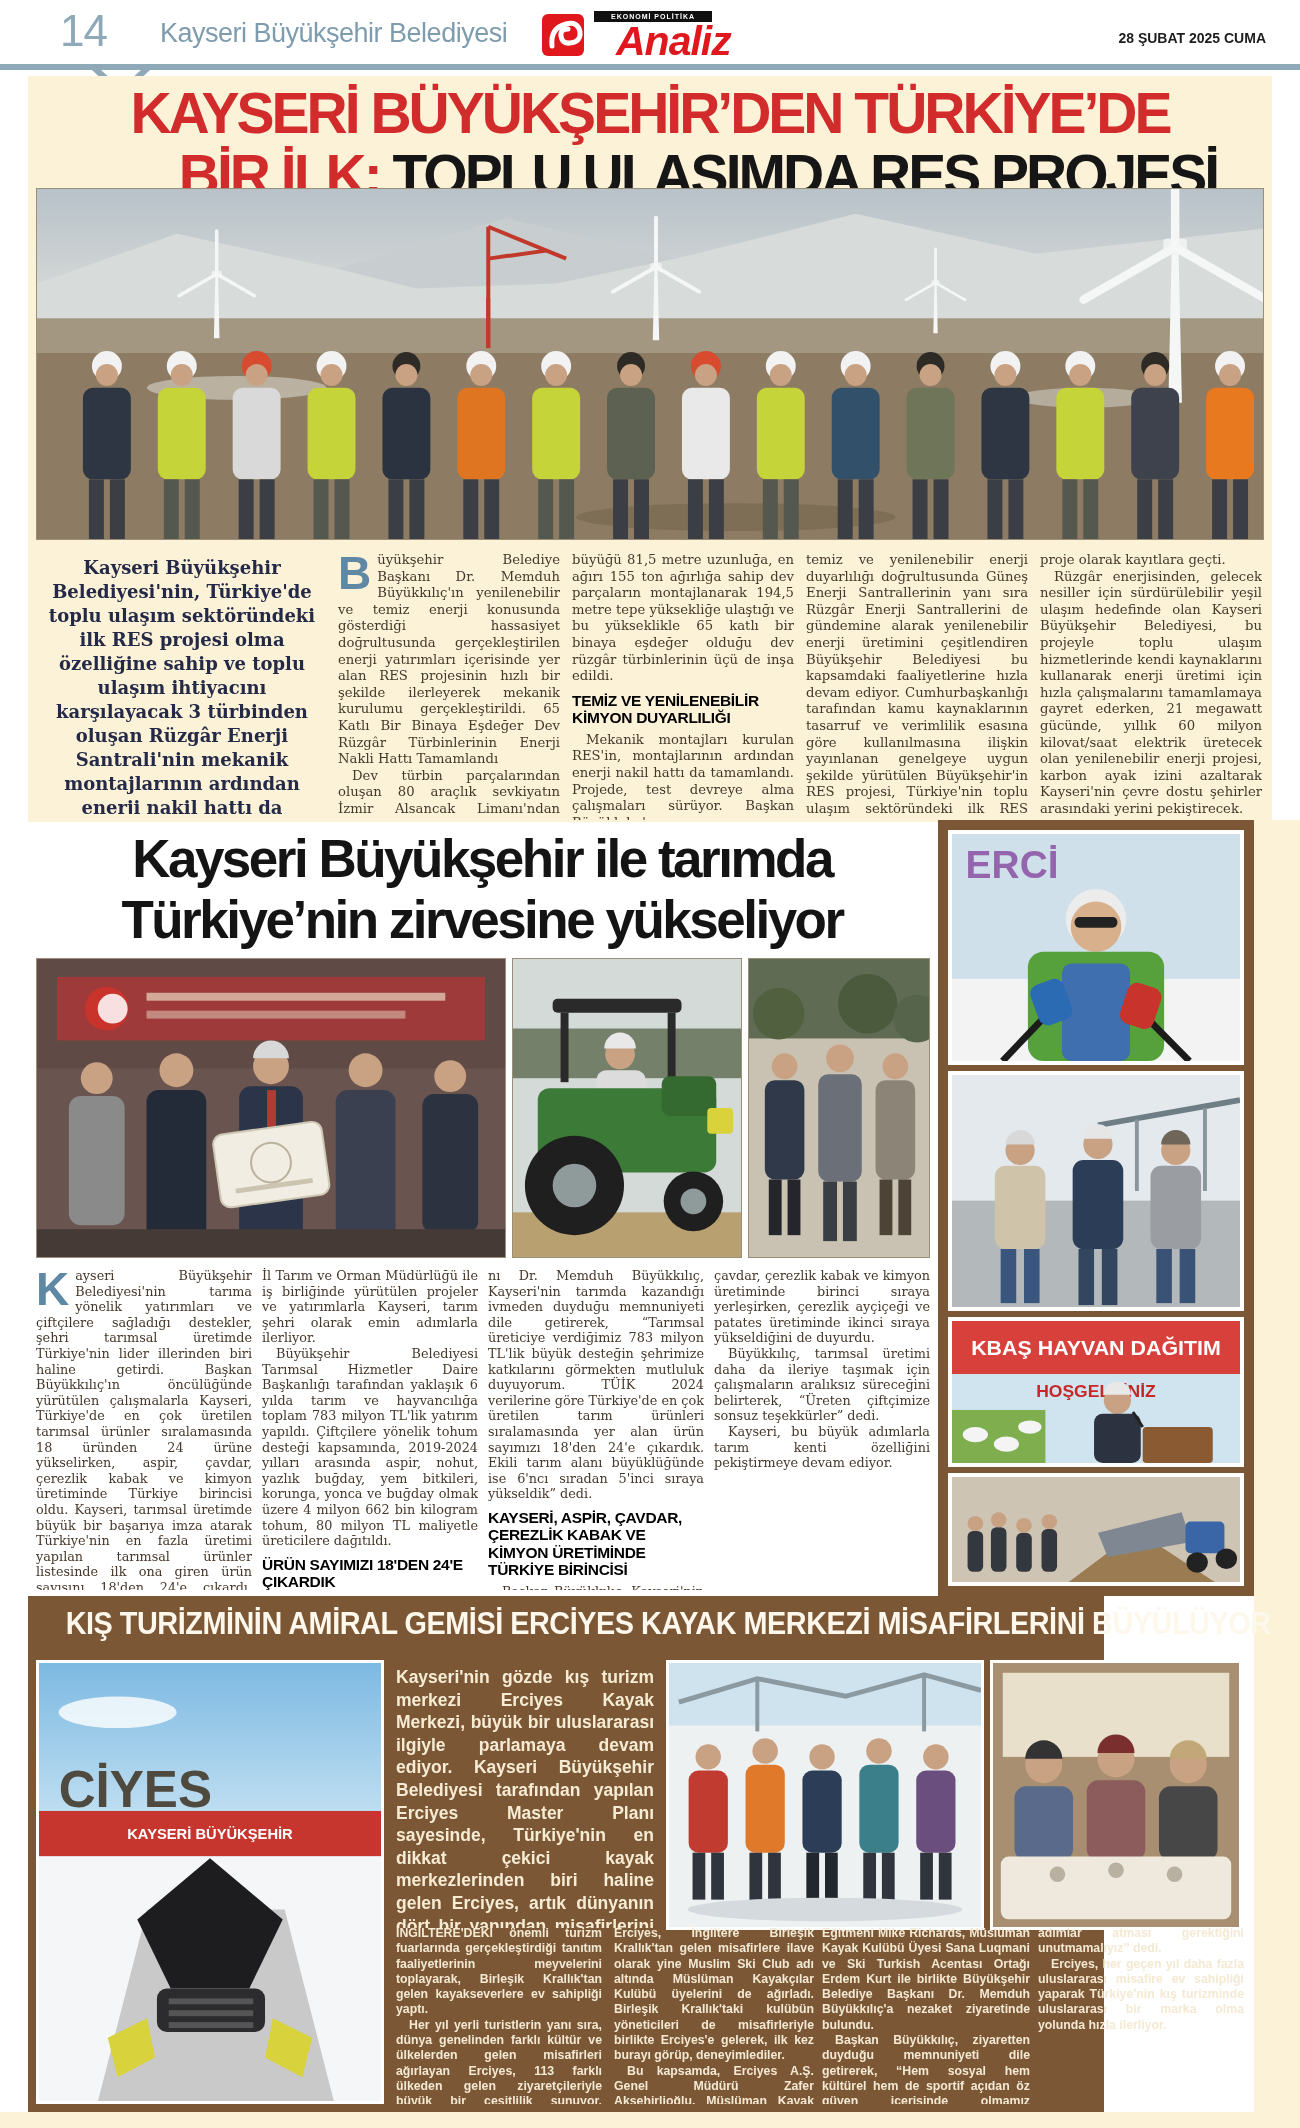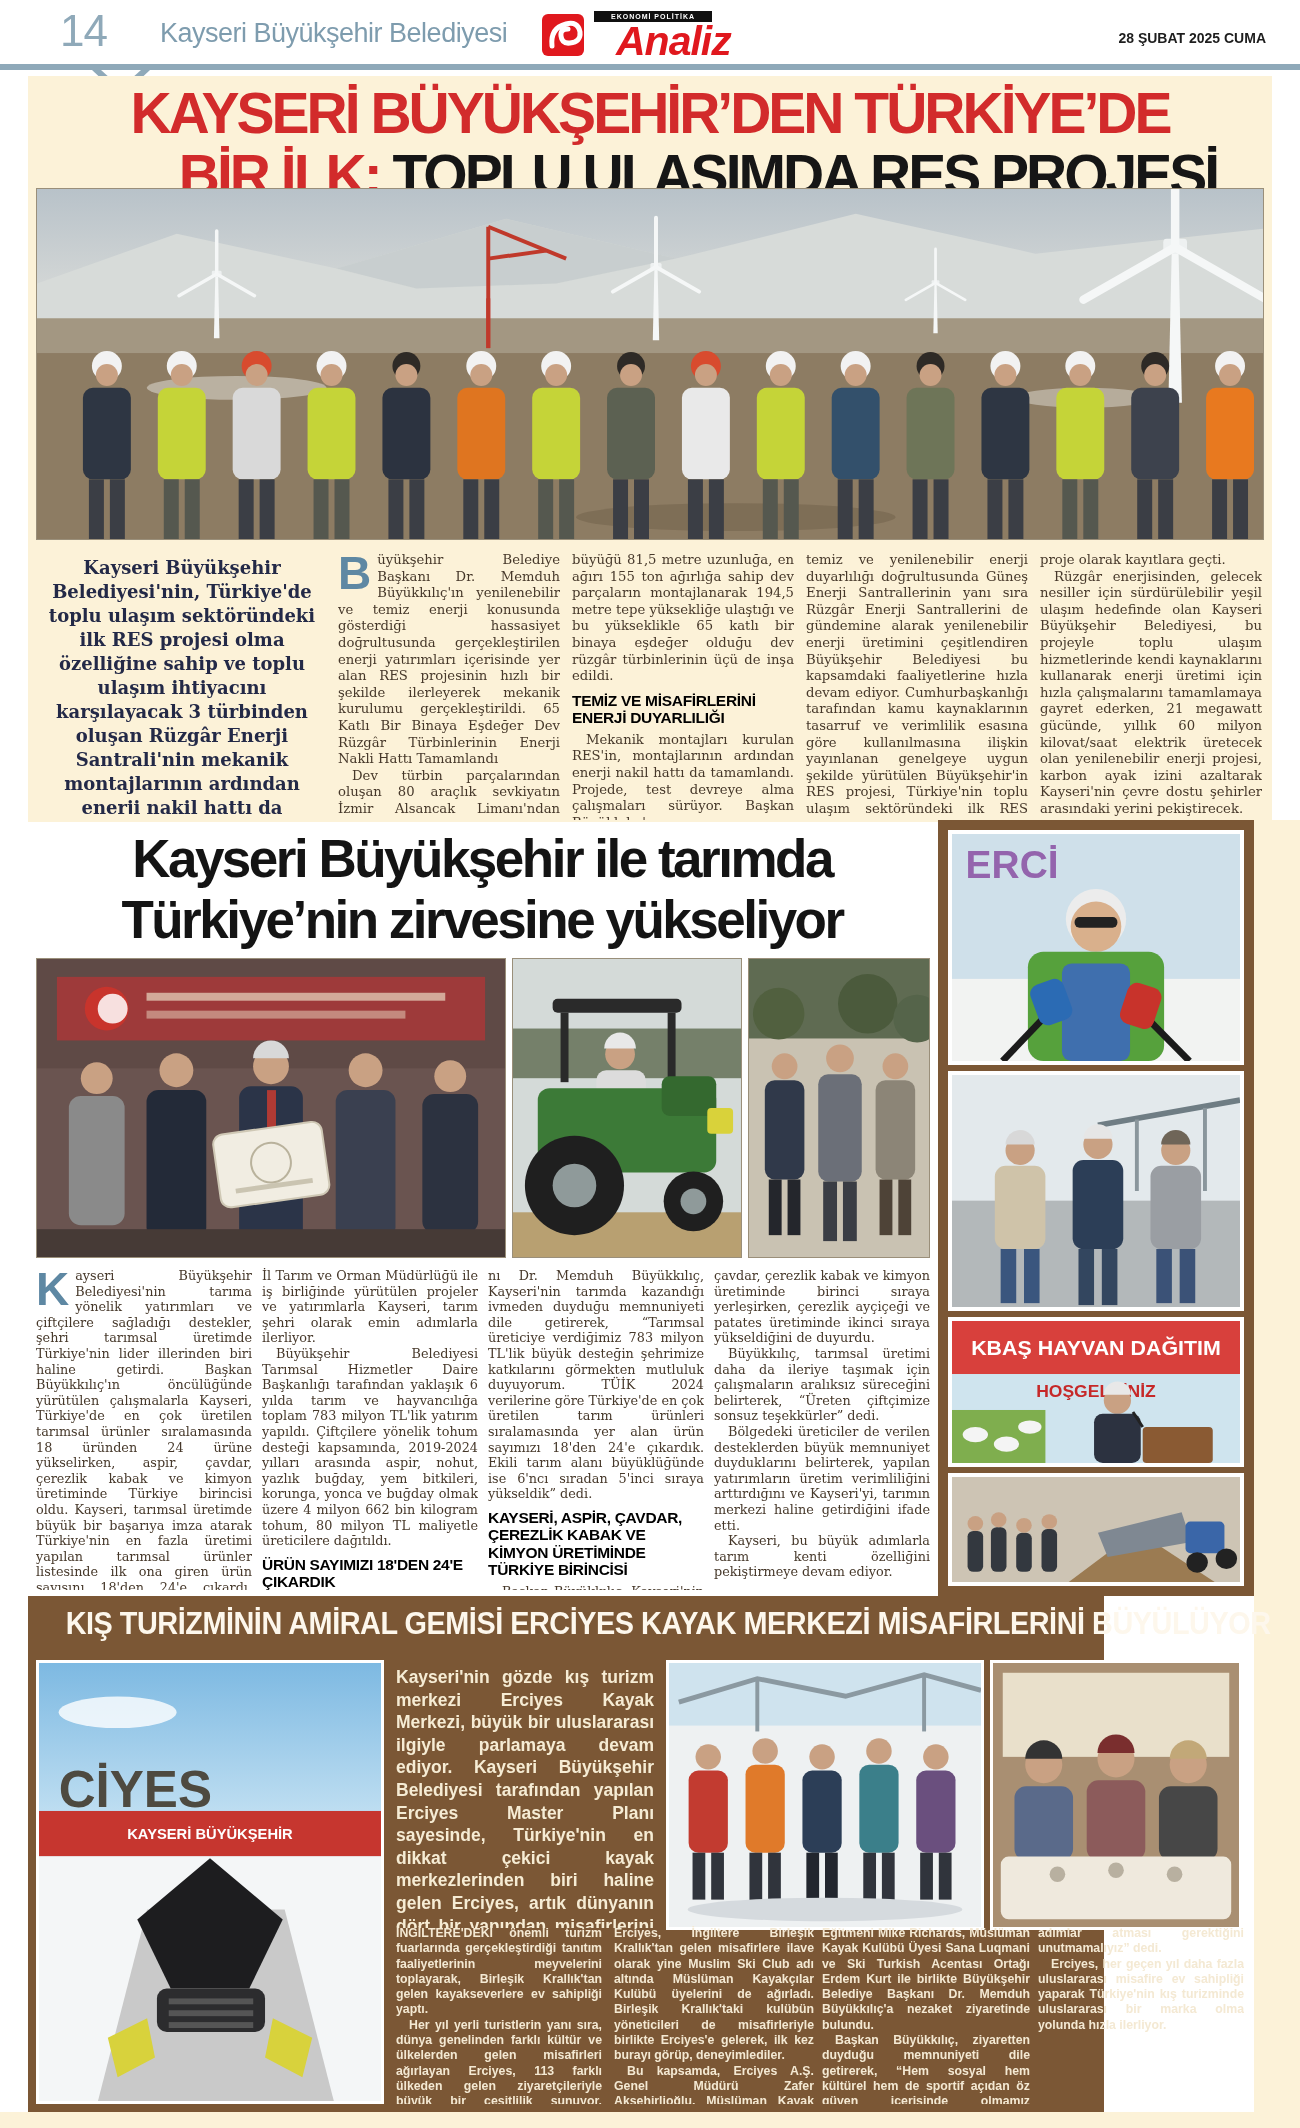--- a/index.html
+++ b/index.html
@@ -236,21 +236,21 @@
 
     <div class="abs lead" style="left:10px;top:480px;width:288px;height:258px;">Kayseri Büyükşehir Belediyesi'nin, Türkiye'de toplu ulaşım sektöründeki ilk RES projesi olma özelliğine sahip ve toplu ulaşım ihtiyacını karşılayacak 3 türbinden oluşan Rüzgâr Enerji Santrali'nin mekanik montajlarının ardından enerji nakil hattı da tamamlandı</div>
 
     <div class="abs body-col" style="left:310px;top:476px;width:222px;height:268px;">
       <p><span class="dropcap">B</span><span>üyükşehir Belediye Başkanı Dr. Memduh Büyükkılıç'ın yenilenebilir ve temiz enerji konusunda gösterdiği hassasiyet doğrultusunda gerçekleştirilen enerji yatırımları içerisinde yer alan RES projesinin hızlı bir şekilde ilerleyerek mekanik kurulumu gerçekleştirildi. 65 Katlı Bir Binaya Eşdeğer Dev Rüzgâr Türbinlerinin Enerji Nakli Hattı Tamamlandı</span></p>
       <p class="ind">Dev türbin parçalarından oluşan 80 araçlık sevkiyatın İzmir Alsancak Limanı'ndan başladığı ve peyderpey Kayseri'ye getirildiği, en</p>
     </div>
 
     <div class="abs body-col" style="left:544px;top:476px;width:222px;height:268px;">
       <p>büyüğü 81,5 metre uzunluğa, en ağırı 155 ton ağırlığa sahip dev parçaların montajlanarak 194,5 metre tepe yüksekliğe ulaştığı ve bu yükseklikle 65 katlı bir binaya eşdeğer olduğu dev rüzgâr türbinlerinin üçü de inşa edildi.</p>
-      <div class="subhead">TEMİZ VE MİSAFİRLERİNİ ENERJİ DUYARLILIĞI</div>
+      <div class="subhead">TEMİZ VE YENİLENEBİLİR KİMYON DUYARLILIĞI</div>
       <p class="ind">Mekanik montajları kurulan RES'in, montajlarının ardından enerji nakil hattı da tamamlandı. Projede, test devreye alma çalışmaları sürüyor. Başkan Büyükkılıç'ın</p>
     </div>
 
     <div class="abs body-col" style="left:778px;top:476px;width:222px;height:268px;">
       <p>temiz ve yenilenebilir enerji duyarlılığı doğrultusunda Güneş Enerji Santrallerinin yanı sıra Rüzgâr Enerji Santrallerini de gündemine alarak yenilenebilir enerji üretimini çeşitlendiren Büyükşehir Belediyesi bu kapsamdaki faaliyetlerine hızla devam ediyor. Cumhurbaşkanlığı tarafından kamu kaynaklarının tasarruf ve verimlilik esasına göre kullanılmasına ilişkin yayınlanan genelgeye uygun şekilde yürütülen Büyükşehir'in RES projesi, Türkiye'nin toplu ulaşım sektöründeki ilk RES olma özelliğine sahip</p>
     </div>
 
     <div class="abs body-col" style="left:1012px;top:476px;width:222px;height:268px;">
       <p>proje olarak kayıtlara geçti.</p>
       <p class="ind">Rüzgâr enerjisinden, gelecek nesiller için sürdürülebilir yeşil ulaşım hedefinde olan Kayseri Büyükşehir Belediyesi, bu projeyle toplu ulaşım hizmetlerinde kendi kaynaklarını kullanarak enerji üretimi için hızla çalışmalarını tamamlamaya gayret ederken, 21 megawatt gücünde, yıllık 60 milyon kilovat/saat elektrik üretecek olan yenilenebilir enerji projesi, karbon ayak izini azaltarak Kayseri'nin çevre dostu şehirler arasındaki yerini pekiştirecek.</p>
@@ -349,21 +349,20 @@
 
   </div>
   <div class="abs body-col" style="left:488px;top:1268px;width:216px;height:322px;font-size:12.8px;line-height:15.6px;">
     <p>nı Dr. Memduh Büyükkılıç, Kayseri'nin tarımda kazandığı ivmeden duyduğu memnuniyeti dile getirerek, “Tarımsal üreticiye verdiğimiz 783 milyon TL'lik büyük desteğin şehrimize katkılarını görmekten mutluluk duyuyorum. TÜİK 2024 verilerine göre Türkiye'de en çok üretilen tarım ürünleri sıralamasında yer alan ürün sayımızı 18'den 24'e çıkardık. Ekili tarım alanı büyüklüğünde ise 6'ncı sıradan 5'inci sıraya yükseldik” dedi.</p>
     <div class="subhead">KAYSERİ, ASPİR, ÇAVDAR, ÇEREZLİK KABAK VE KİMYON ÜRETİMİNDE TÜRKİYE BİRİNCİSİ</div>
     <p class="ind">Başkan Büyükkılıç, Kayseri'nin Türkiye genelinde aspir,</p>
   </div>
   <div class="abs body-col" style="left:714px;top:1268px;width:216px;height:322px;font-size:12.8px;line-height:15.6px;">
     <p>çavdar, çerezlik kabak ve kimyon üretiminde birinci sıraya yerleşirken, çerezlik ayçiçeği ve patates üretiminde ikinci sıraya yükseldiğini de duyurdu.</p>
     <p class="ind">Büyükkılıç, tarımsal üretimi daha da ileriye taşımak için çalışmaların aralıksız süreceğini belirterek, “Üreten çiftçimize sonsuz teşekkürler” dedi.</p>
-    <p class="ind">Bölgedeki üreticiler de verilen desteklerden büyük memnuniyet duyduklarını belirterek, yapılan yatırımların üretim verimliliğini arttırdığını ve Kayseri'yi, tarımın merkezi haline getirdiğini ifade etti.</p>
     <p class="ind">Kayseri, bu büyük adımlarla tarım kenti özelliğini pekiştirmeye devam ediyor.</p>
   </div>
 
   <div class="abs rail" style="left:938px;top:820px;width:316px;height:776px;">
     <div class="abs ph framew" style="left:10px;top:10px;width:296px;height:235px;">
       <svg viewBox="0 0 296 235" preserveAspectRatio="none">
         <rect width="296" height="235" fill="#cfe0ea"></rect>
         <rect y="150" width="296" height="85" fill="#f2f3f2"></rect>
         <text x="14" y="46" font-family="Liberation Sans,sans-serif" font-size="40" font-weight="bold" fill="#8a4fa3" opacity="0.85">ERCİ</text>
         <circle cx="148" cy="88" r="31" fill="#ececec"></circle>

